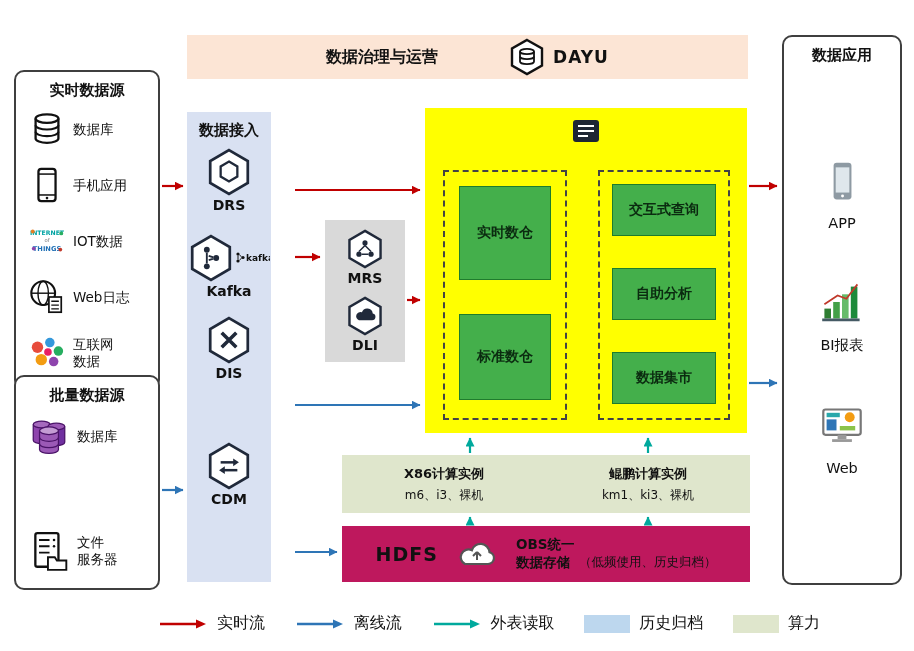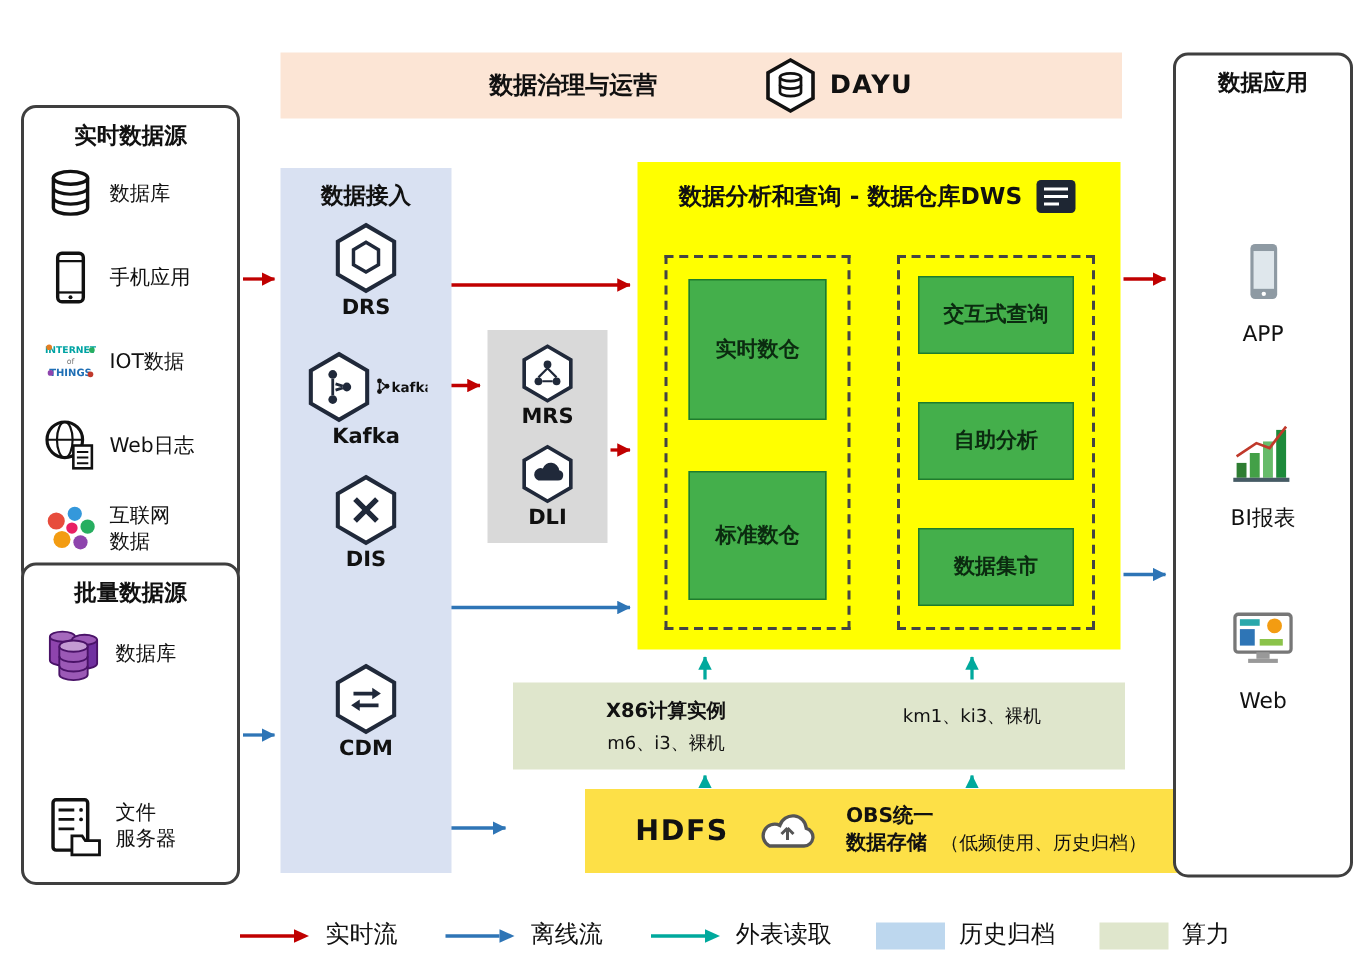--- a/index.html
+++ b/index.html
@@ -17,21 +17,21 @@
   .batch-panel{left:14px;top:375px;width:146px;height:215px;}
   .apps-panel{left:782px;top:35px;width:120px;height:550px;}
   .apps-body{flex:1;display:flex;flex-direction:column;align-items:center;gap:50px;padding-top:95px;}
   .app-item{display:flex;flex-direction:column;align-items:center;}
   .app-label{font-size:14.5px;margin-top:13px;}
 
   .governance{position:absolute;left:187px;top:35px;width:561px;height:44px;background:#fce5d5;display:flex;align-items:center;justify-content:center;gap:70px;}
   .gov-title{font-weight:bold;font-size:16px;}
   .dayu{display:flex;align-items:center;gap:7px;font-weight:bold;font-size:17px;letter-spacing:1px;}
 
-  .ingestion{position:absolute;left:187px;top:112px;width:114px;height:470px;background:#d9e1f2;}
+  .ingestion{position:absolute;left:187px;top:112px;width:84px;height:470px;background:#d9e1f2;}
   .col-title{font-weight:bold;font-size:15px;text-align:center;padding-top:9px;}
   .ing-item{position:absolute;width:100%;display:flex;flex-direction:column;align-items:center;}
   .ing-label{font-weight:bold;font-size:14px;margin-top:1px;}
   .kafka-row{display:flex;align-items:center;}
 
   .processing{position:absolute;left:325px;top:220px;width:80px;height:142px;background:#d9d9d9;display:flex;flex-direction:column;justify-content:space-evenly;align-items:center;}
   .proc-item{display:flex;flex-direction:column;align-items:center;}
   .proc-label{font-weight:bold;font-size:14px;margin-top:1px;}
 
   .dws{position:absolute;left:425px;top:108px;width:322px;height:325px;background:#ffff00;}
@@ -44,21 +44,21 @@
   .gb-std{left:14px;top:142px;width:92px;height:86px;}
   .gb-s0{left:12px;top:12px;width:104px;height:52px;}
   .gb-s1{left:12px;top:96px;width:104px;height:52px;}
   .gb-s2{left:12px;top:180px;width:104px;height:52px;}
 
   .compute{position:absolute;left:342px;top:455px;width:408px;height:58px;background:#dfe6cc;display:flex;}
   .instance{flex:1;text-align:center;padding-top:10px;}
   .instance .t{font-weight:bold;font-size:13px;}
   .instance .s{font-size:12px;margin-top:4px;}
 
-  .storage{position:absolute;left:342px;top:526px;width:408px;height:56px;background:#fde047;display:flex;align-items:center;justify-content:center;gap:16px;margin-left:48px;}
+  .storage{position:absolute;left:342px;top:526px;width:408px;height:56px;background:#be185d;display:flex;align-items:center;justify-content:center;gap:16px;}
   .hdfs{font-weight:bold;font-size:19px;letter-spacing:1px;}
   .obs-wrap{display:flex;align-items:flex-end;gap:3px;}
   .obs-label{font-weight:bold;font-size:13.5px;width:60px;line-height:1.3;}
   .obs-note{font-size:12.5px;padding-bottom:1px;}
 
   .legend{position:absolute;left:158px;top:613px;width:662px;display:flex;align-items:center;justify-content:space-between;}
   .legend-item{display:flex;align-items:center;gap:9px;font-size:16px;}
   .swatch{display:inline-block;width:46px;height:18px;}
   .sw-archive{background:#bdd7ee;}
   .sw-compute{background:#dfe6cc;}
@@ -275,21 +275,20 @@
       <svg width="38" height="40" viewBox="0 0 44 46">
         <polygon points="22,2 40,12.5 40,33.5 22,44 4,33.5 4,12.5" fill="#fff" stroke="#20293a" stroke-width="2.8"></polygon>
         <path d="M15 28 h15 a4 4 0 0 0 1-7.9 a6.5 6.5 0 0 0 -12.6 -1.4 A4.8 4.8 0 0 0 15 28 z" fill="#20293a"></path>
       </svg>
       <div class="proc-label">DLI</div>
     </div>
   </div>
 
   <div class="dws">
     <div class="dws-title">
-      <span>数据分析和查询 - 数据仓库DWS</span>
       <svg width="30" height="26" viewBox="0 0 30 26">
         <rect x="2" y="2" width="26" height="22" rx="3" fill="#1e2633"></rect>
         <path d="M7 8 h16 M7 13 h16 M7 18 h10" stroke="#fff" stroke-width="2"></path>
       </svg>
     </div>
     <div class="dash-col dash-left">
       <div class="green-box gb-rt">实时数仓</div>
       <div class="green-box gb-std">标准数仓</div>
     </div>
     <div class="dash-col dash-right">
@@ -298,20 +297,21 @@
       <div class="green-box gb-s2">数据集市</div>
     </div>
   </div>
 
   <div class="compute">
     <div class="instance">
       <div class="t">X86计算实例</div>
       <div class="s">m6、i3、裸机</div>
     </div>
     <div class="instance">
+      <div class="t">鲲鹏计算实例</div>
       <div class="s">km1、ki3、裸机</div>
     </div>
   </div>
 
   <div class="storage">
     <span class="hdfs">HDFS</span>
     <svg width="46" height="32" viewBox="0 0 46 32">
       <path d="M11 26 h23 a6 6 0 0 0 1.5-11.8 a9 9 0 0 0 -17.6 -1.9 A7 7 0 0 0 11 26 z" fill="#fff" stroke="#555" stroke-width="2.2"></path>
       <path d="M23 22 v-8 M23 14 l-4 4 M23 14 l4 4" stroke="#555" stroke-width="2" fill="none"></path>
     </svg>

